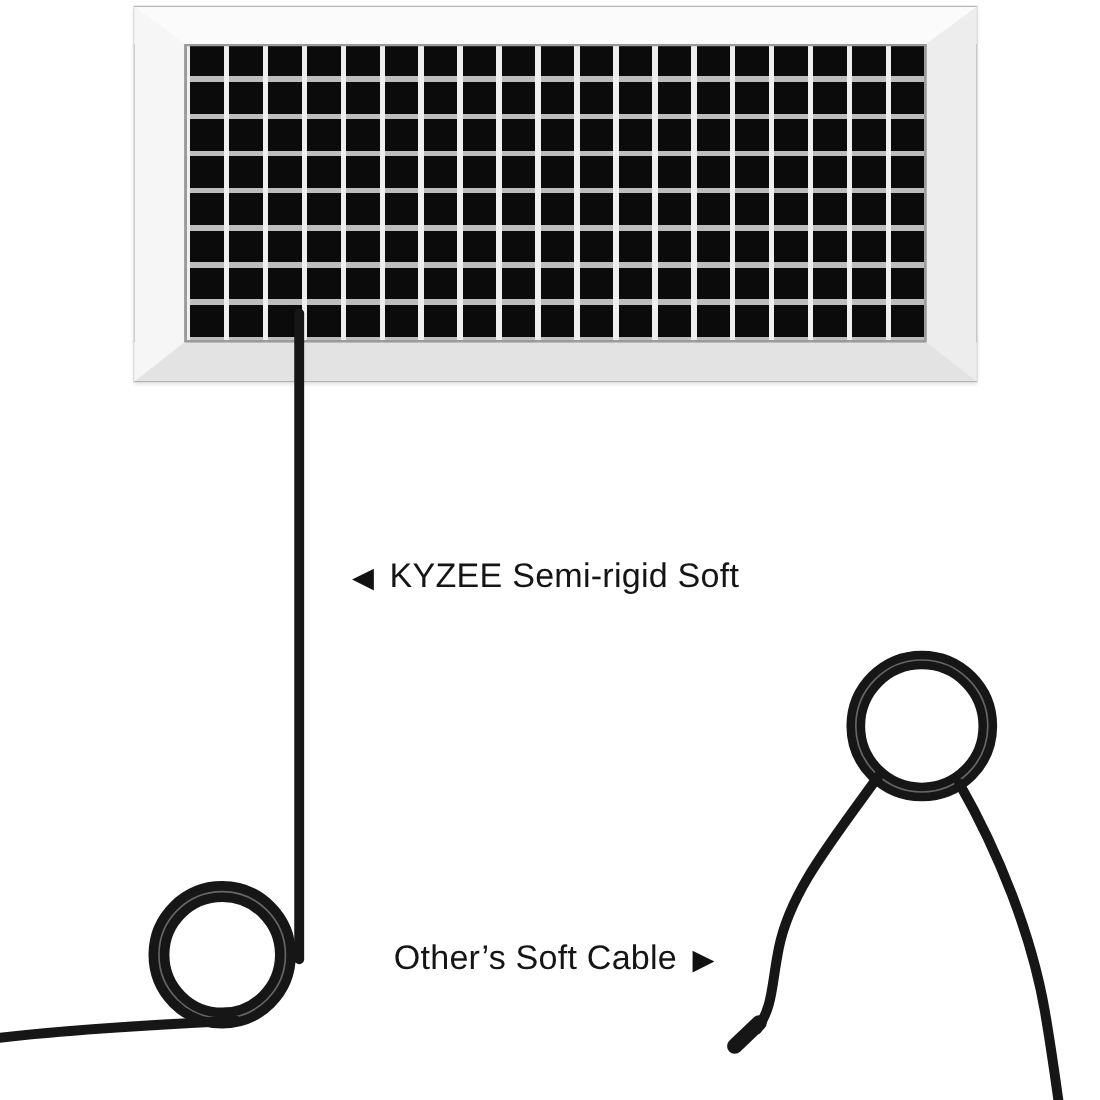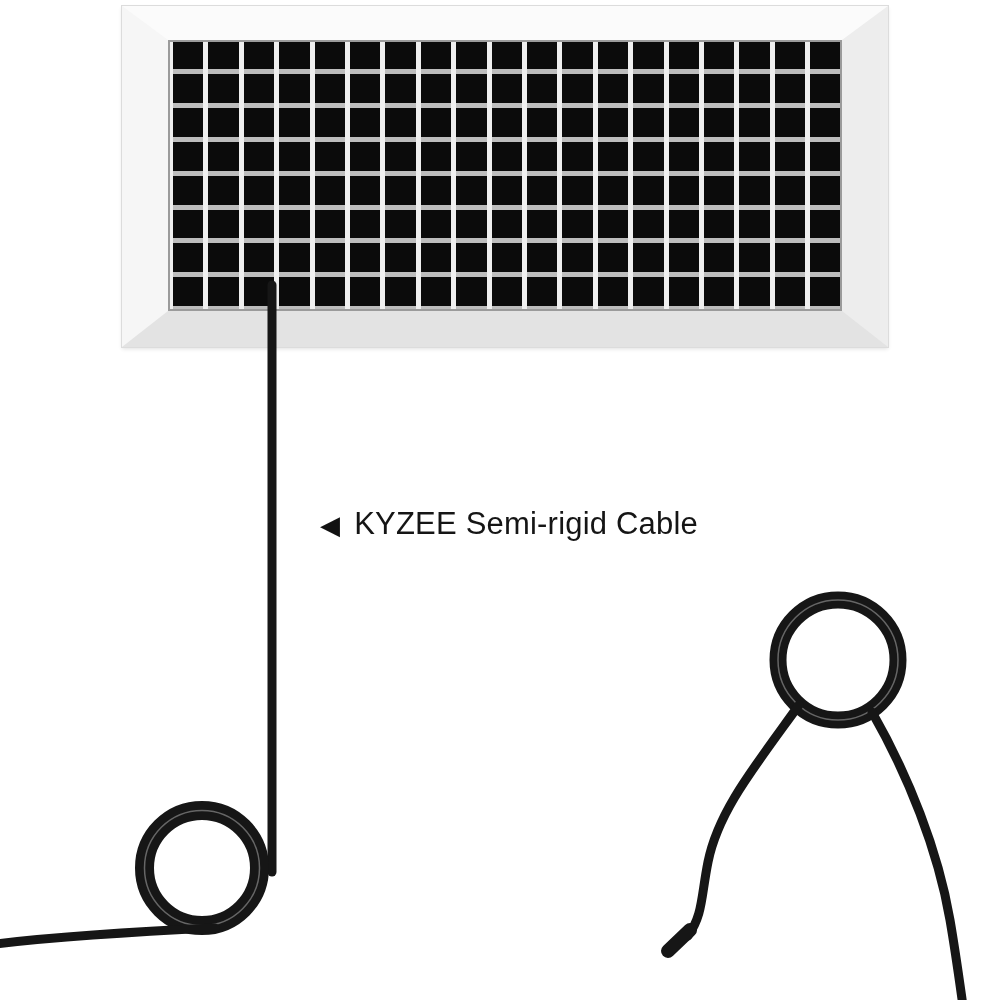--- a/index.html
+++ b/index.html
@@ -99,17 +99,21 @@
 
     <path d="M799 705 C752 770, 718 812, 708 862 C701 897, 703 915, 688 936" fill="none" stroke="#161616" stroke-width="9" stroke-linecap="round"></path>
 
     <path d="M690 930 L668 951" fill="none" stroke="#161616" stroke-width="14" stroke-linecap="round"></path>
 
     <path d="M872 712 C908 775, 938 850, 950 920 C956 955, 960 985, 963 1006" fill="none" stroke="#161616" stroke-width="9" stroke-linecap="round"></path>
   </svg>
 
   <div class="label label-semi-rigid">
     <span class="arrow">◀</span>
-    <span>KYZEE Semi-rigid Cable</span>
+    <span>KYZEE Semi-rigid Soft</span>
   </div>
 
+  <div class="label label-soft">
+    <span>Other’s Soft Cable</span>
+    <span class="arrow">▶</span>
+  </div>
 
 </div>
 
 </body></html>

